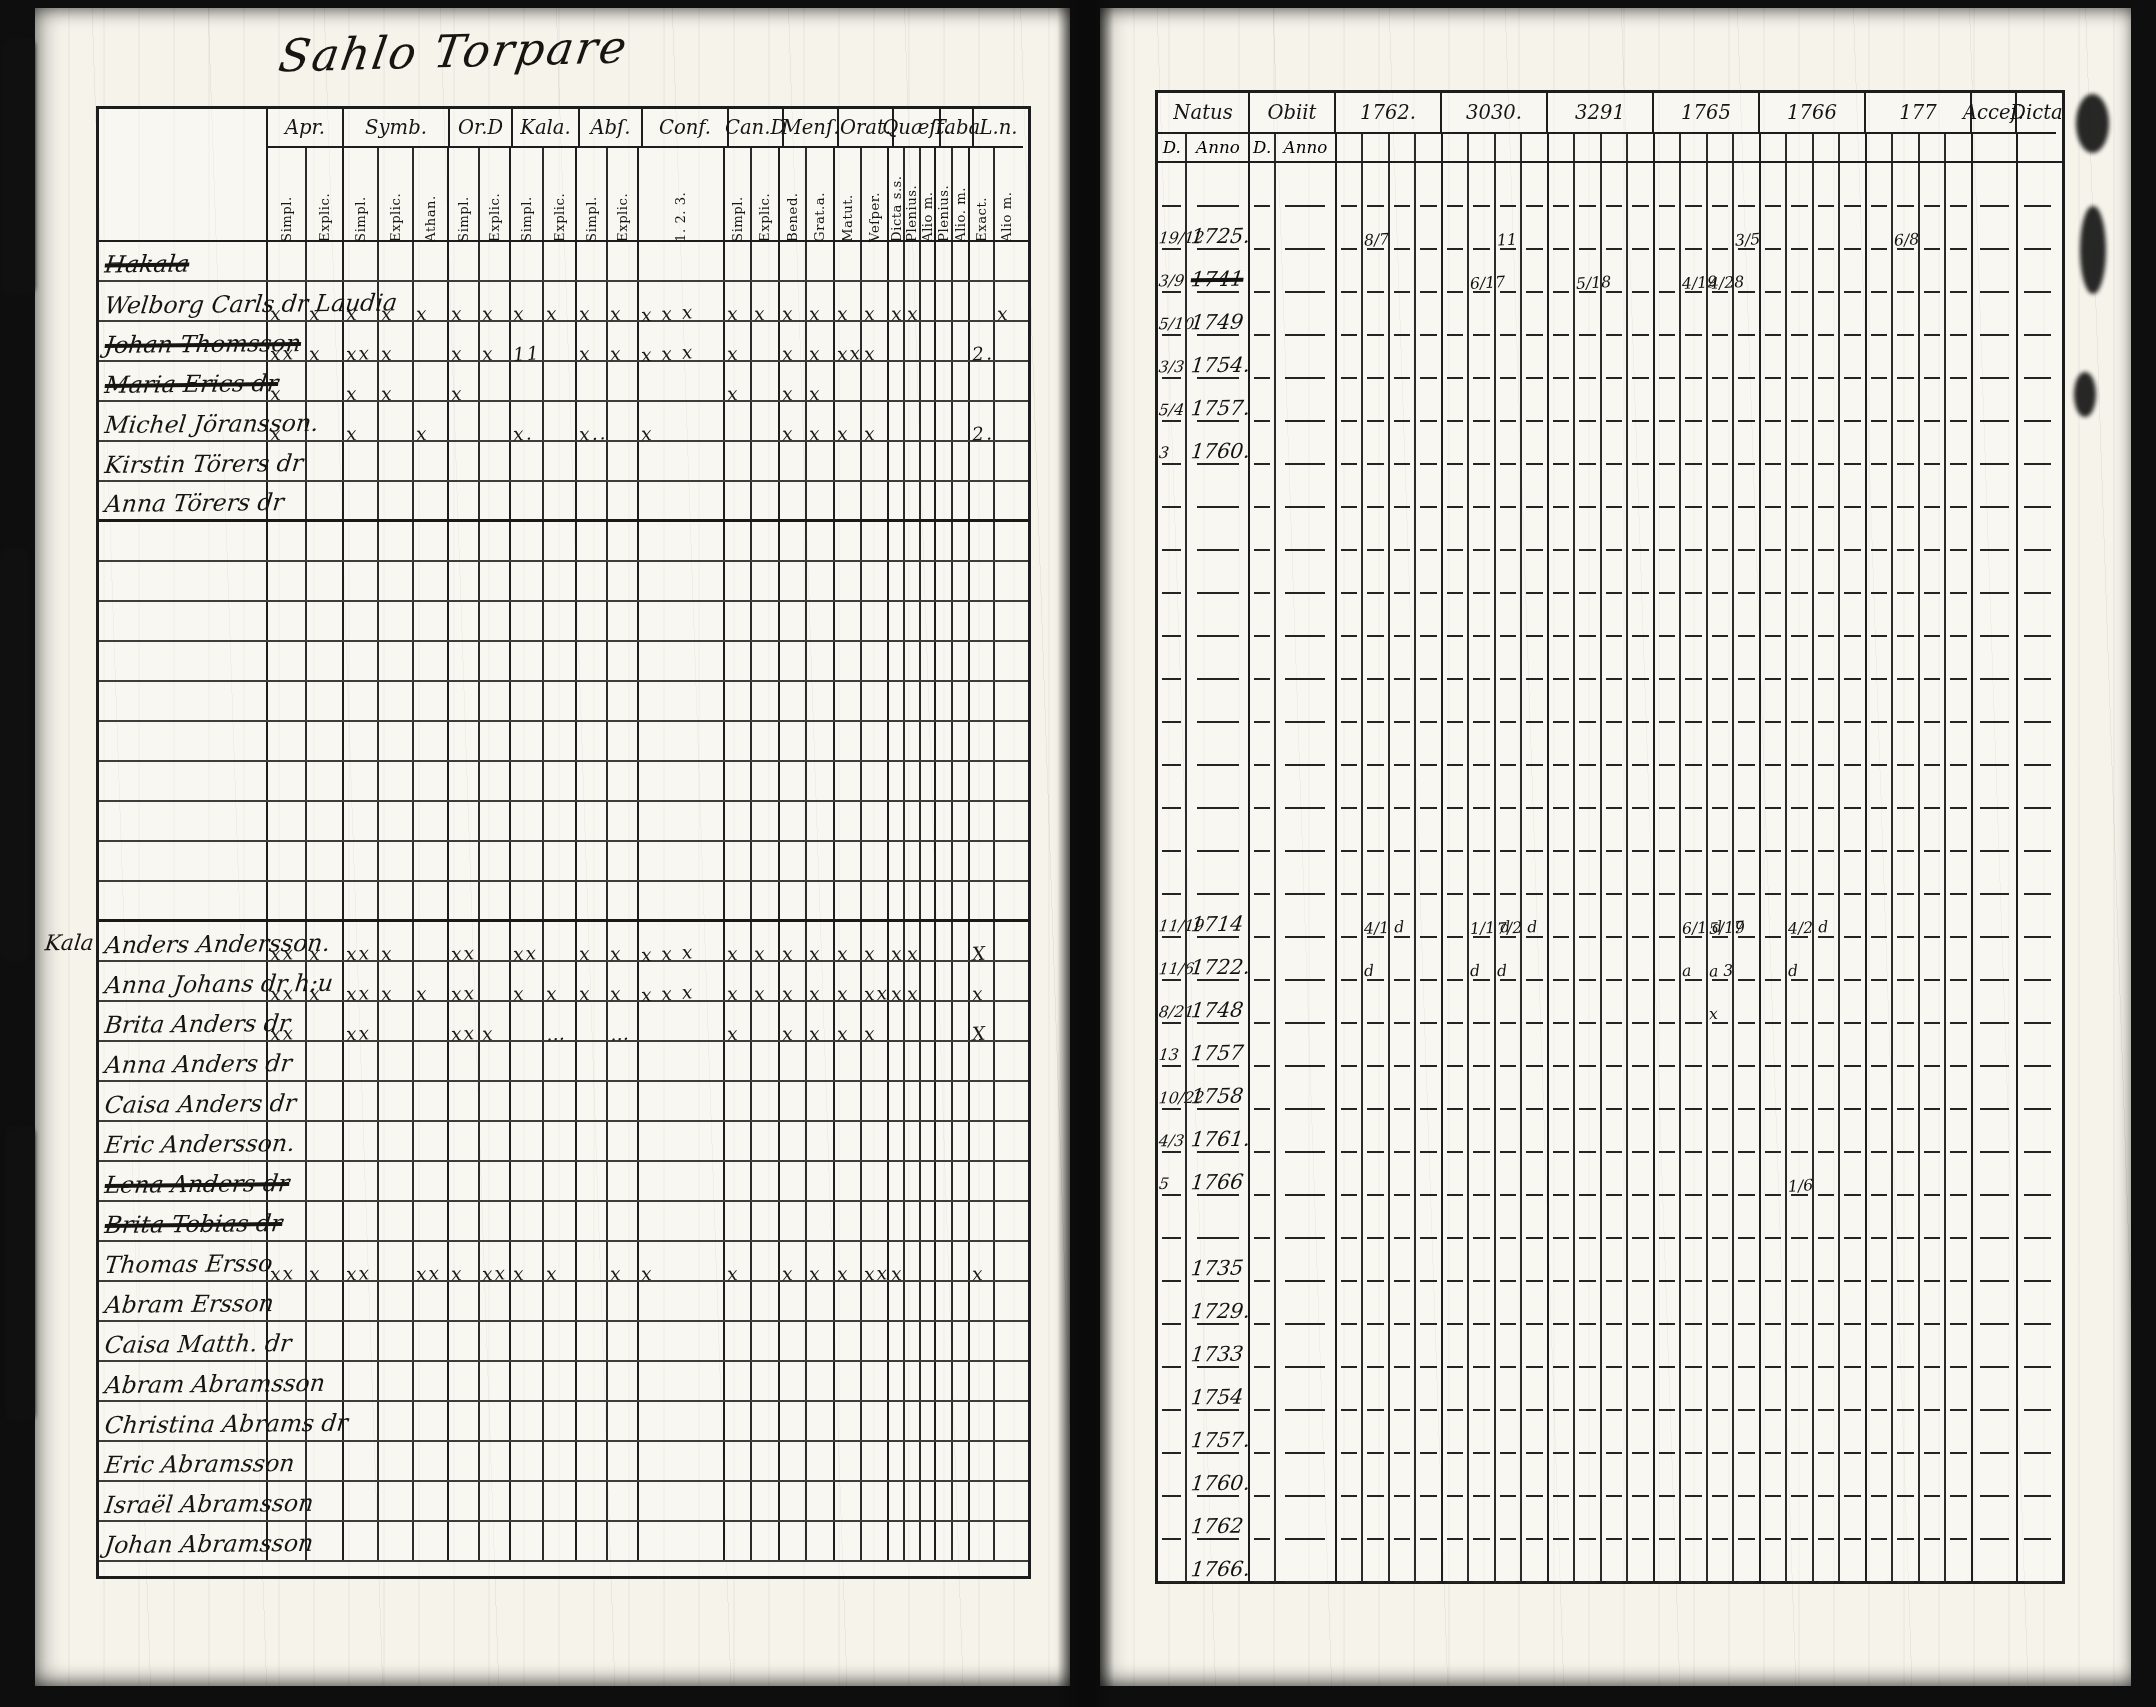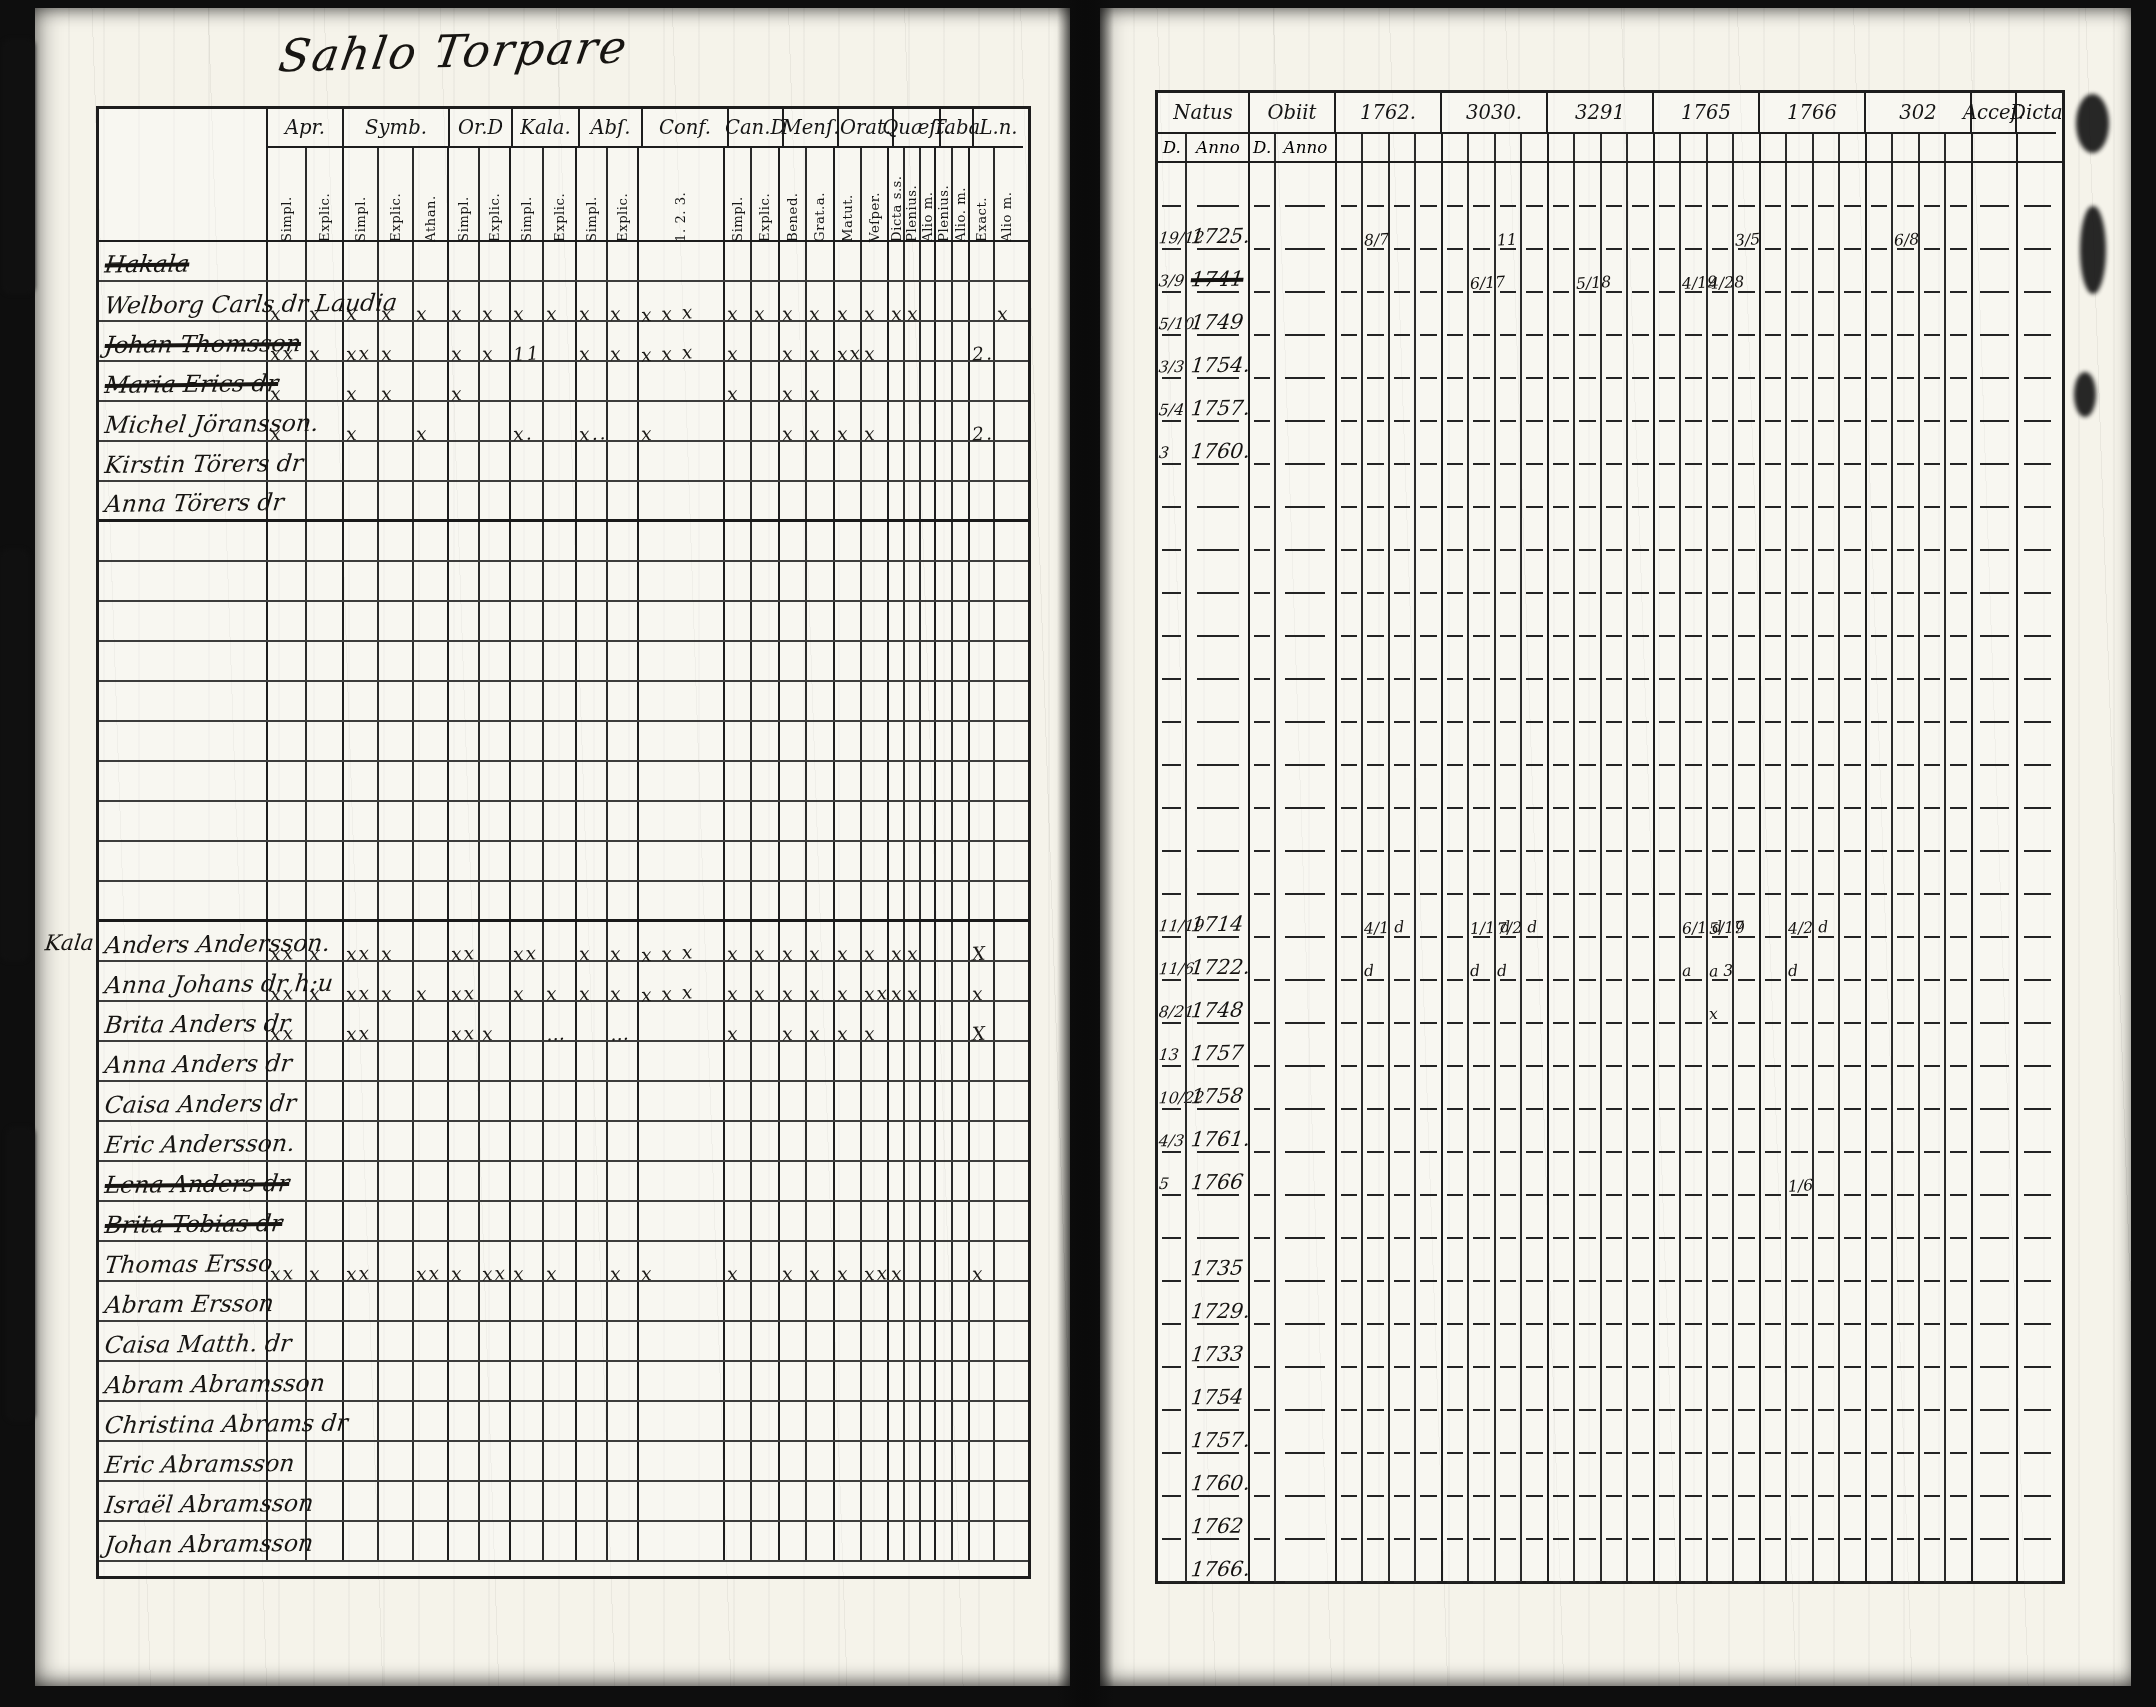--- a/index.html
+++ b/index.html
@@ -1401,21 +1401,21 @@
 <div id="right-page" class="page">
   <div id="right-table" class="sheet" style="left:55px;top:82px;width:904px;height:1488px;">
       <div class="hrow" style="height: 41px;">
         <div class="grouplab first" style="border-left: none; width: 90px; font-style: italic;">Natus</div>
         <div class="grouplab" style="width: 86px; font-style: italic;">Obiit</div>
         <div class="grouplab" style="width: 106px; font-style: italic;">1762.</div>
         <div class="grouplab" style="width: 106px; font-style: italic;">3030.</div>
         <div class="grouplab" style="width: 106px; font-style: italic;">3291</div>
         <div class="grouplab" style="width: 106px; font-style: italic;">1765</div>
         <div class="grouplab" style="width: 106px; font-style: italic;">1766</div>
-        <div class="grouplab" style="width: 106px; font-style: italic;">302</div>
+        <div class="grouplab" style="width: 106px; font-style: italic;">177</div>
         <div class="grouplab" style="width: 45px; font-style: italic;">Acceſ.</div>
         <div class="grouplab" style="width: 41px; font-style: italic;">Dicta</div>
       </div>
       <div class="hrow" style="height: 29px; border-bottom: 2.9px solid rgb(29, 29, 29);">
         <div class="cell first" style="width: 27.4px; display: flex; align-items: center; justify-content: center; font-size: 16.7px; font-style: italic;">D.</div>
         <div class="cell" style="width: 63px; display: flex; align-items: center; justify-content: center; font-size: 16.7px; font-style: italic;">Anno</div>
         <div class="cell gstart" style="width: 25.5px; display: flex; align-items: center; justify-content: center; font-size: 16.7px; font-style: italic;">D.</div>
         <div class="cell" style="width: 61px; display: flex; align-items: center; justify-content: center; font-size: 16.7px; font-style: italic;">Anno</div>
         <div class="cell gstart" style="width: 26.5px; display: flex; align-items: center; justify-content: center; font-size: 16.7px; font-style: italic;"></div>
         <div class="cell" style="width: 26.5px; display: flex; align-items: center; justify-content: center; font-size: 16.7px; font-style: italic;"></div>

